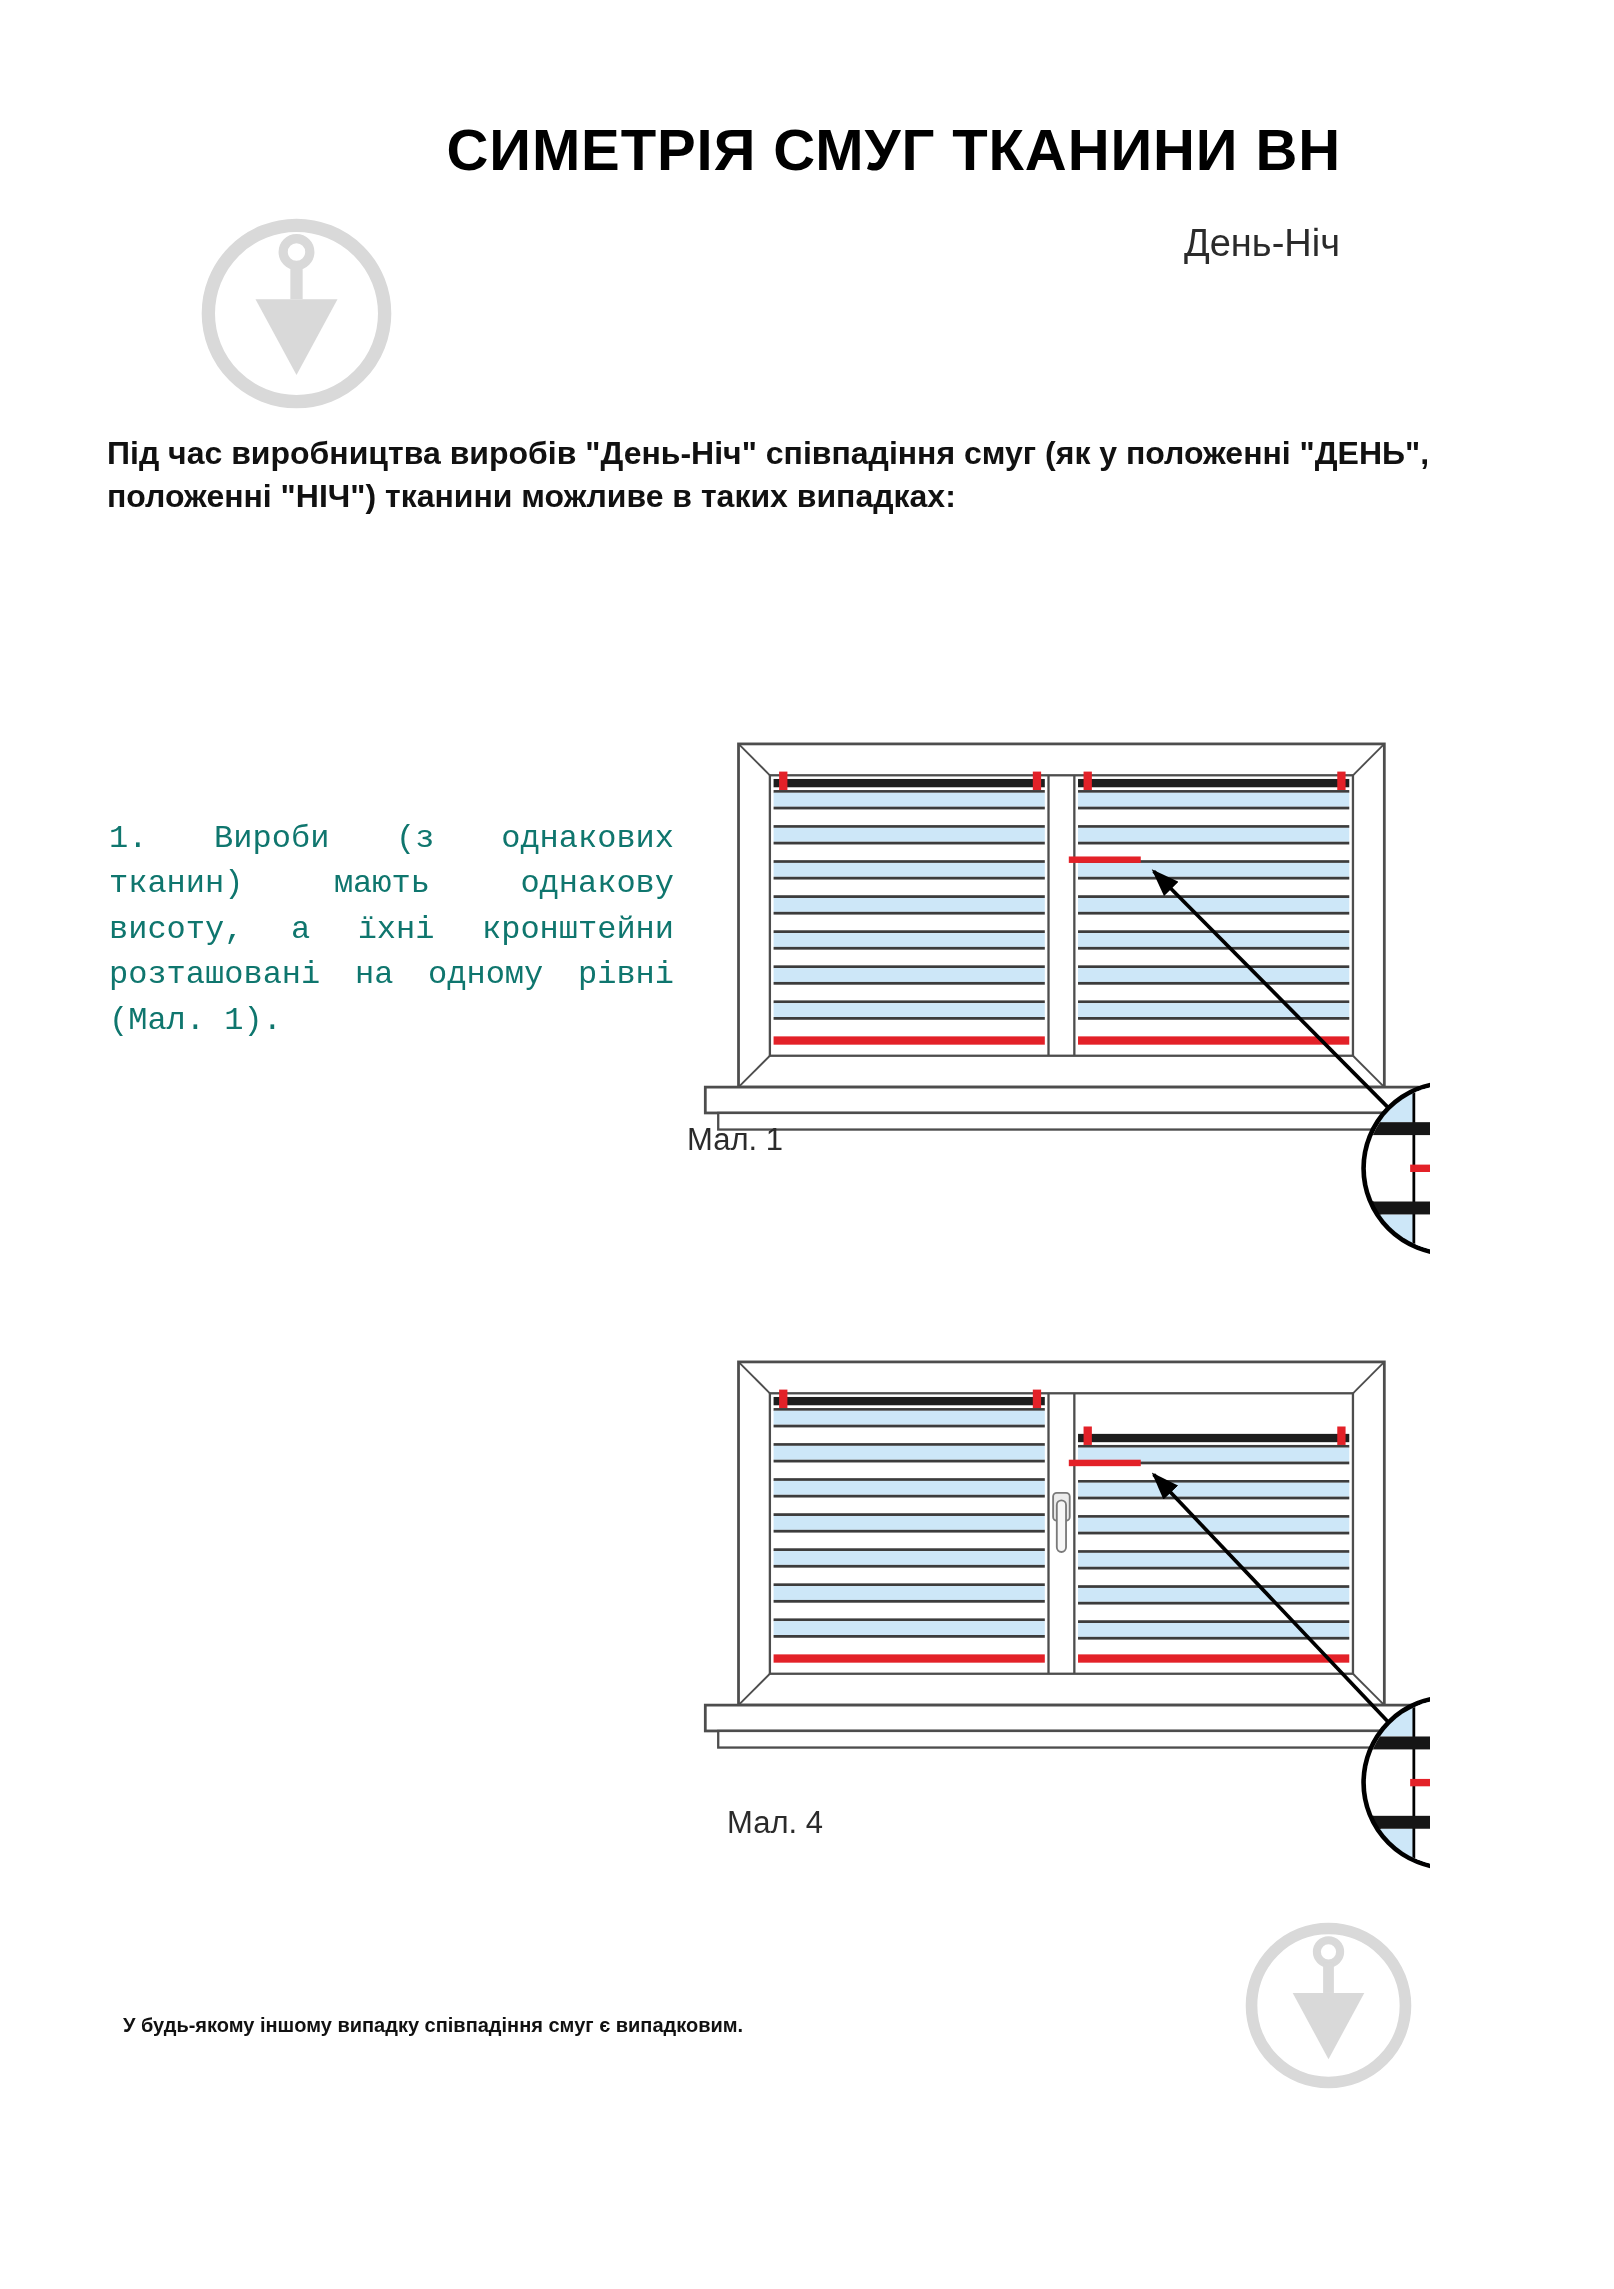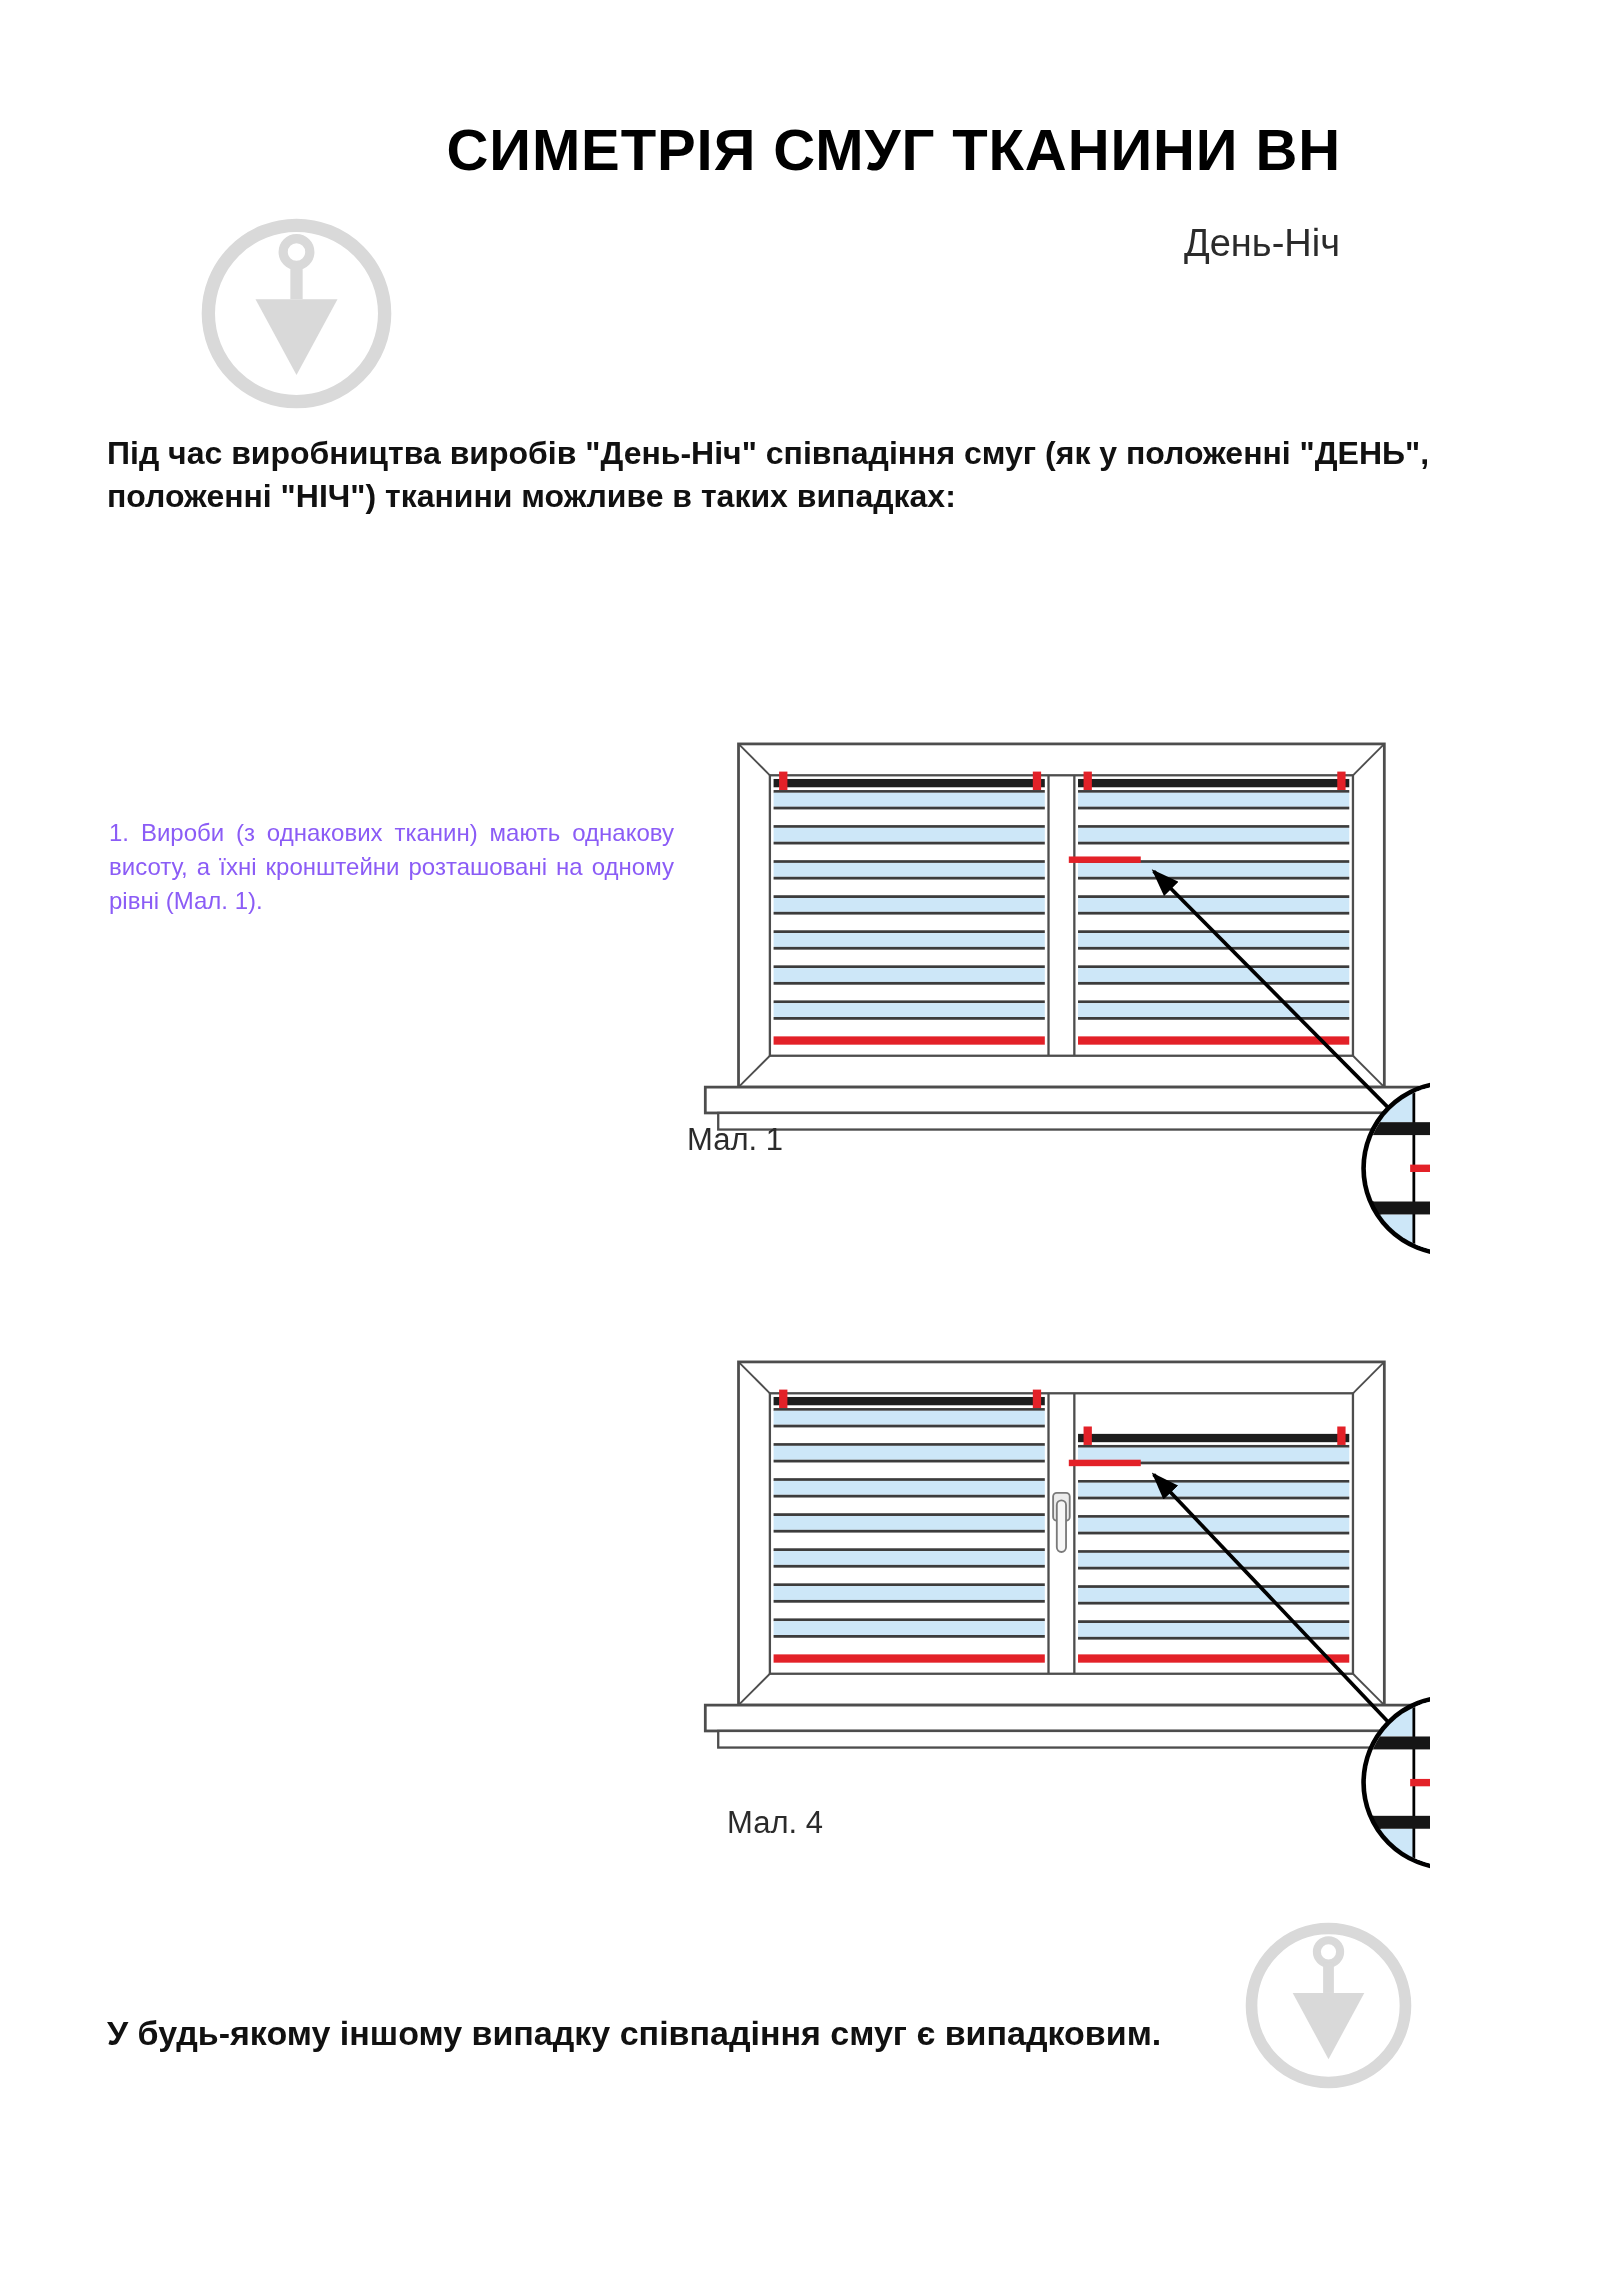--- a/index.html
+++ b/index.html
@@ -15,31 +15,31 @@
   }
   .subtitle {
     position:absolute; top:222px; right:90px;
     font-size:38px; color:#2b2b2b;
   }
   .intro {
     position:absolute; top:432px; left:107px; width:1440px;
     font-size:32px; font-weight:bold; line-height:1.34; color:#111;
   }
   .fig-text {
-    position:absolute; width:565px; font-size:24px; line-height:1.42;
-    text-align:justify; color:#8b5cf6;
+    position:absolute; width:565px; font-size:32px; line-height:1.42;
+    text-align:justify; color:#0f766e;font-family:Liberation Mono, monospace;
   }
   #fig1-text { top:816px; left:109px; }
   #fig2-text { top:1440px; left:109px; }
   .caption { position:absolute; font-size:31px; color:#2b2b2b; }
   #fig1-caption { top:1122px; left:687px; }
   #fig2-caption { top:1805px; left:727px; }
   .footer {
-    position:absolute; top:2014px; left:107px;
-    font-size:34px; font-weight:bold; color:#111;
+    position:absolute; top:2014px; left:123px;
+    font-size:20px; font-weight:bold; color:#111;
   }
   .figure { position:absolute; width:886px; height:572px; }
   #figure1 { top:731px; left:683px; }
   #figure2 { top:1349px; left:683px; }
   .watermark { position:absolute; }
   #wm-top    { top:211px;  left:194px;  width:205px; height:205px; }
   #wm-bottom { top:1916px; left:1239px; width:179px; height:179px; }
 </style>
 </head>
 <body>

